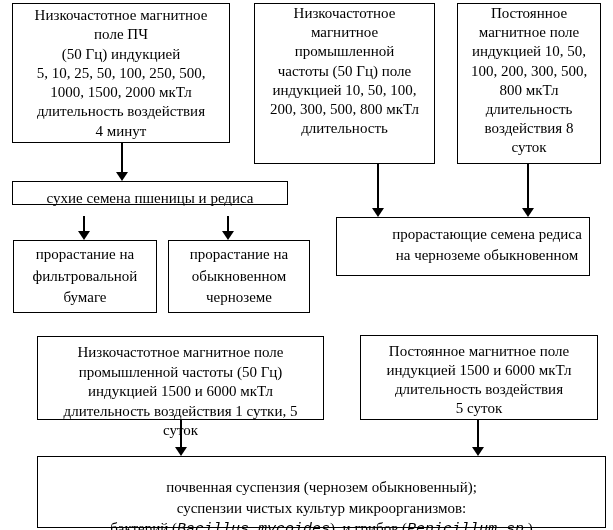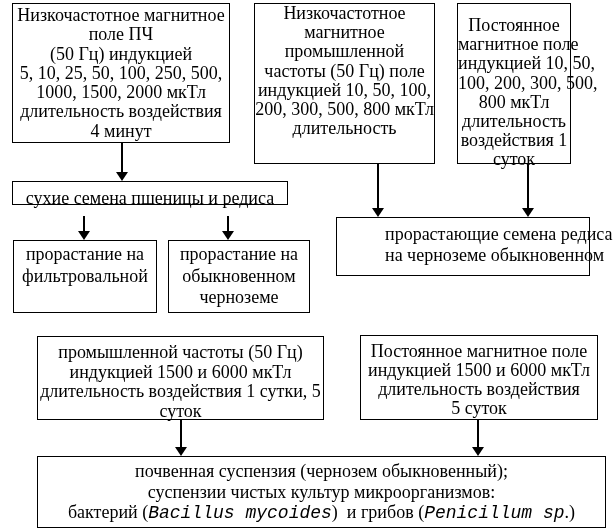--- a/index.html
+++ b/index.html
@@ -15,43 +15,43 @@
     font-family: "Liberation Serif", "DejaVu Serif", serif;
     color: #000000;
     overflow: hidden;
   }
   .box {
     position: absolute;
     box-sizing: border-box;
     border: 1.5px solid #000000;
     background: #ffffff;
     text-align: center;
-    font-size: 18px;
+    font-size: 15px;
     overflow: visible;
   }
   .ln { white-space: nowrap; }
   .it { font-style: italic; font-family: Liberation Mono, monospace; }
 
   
   .box-a { left: 12px;  top: 3px;   width: 218px; height: 140px; padding-top: 2px; line-height: 19.3px; }
   .box-b { left: 254px; top: 3px;   width: 181px; height: 161px; line-height: 19.2px; }
-  .box-c { left: 457px; top: 3px;   width: 114px; height: 161px; padding-top: 12px; line-height: 19.2px; }
+  .box-c { left: 457px; top: 3px;   width: 144px; height: 161px; padding-top: 0; line-height: 19.2px; }
 
   
   .box-d { left: 12px;  top: 181px; width: 276px; height: 24px;  line-height: 32px; }
   .box-e { left: 13px;  top: 240px; width: 144px; height: 73px;  padding-top: 3px; line-height: 21.5px; }
   .box-f { left: 168px; top: 240px; width: 142px; height: 73px;  padding-top: 3px; line-height: 21.5px; }
 
   
   .box-g { left: 336px; top: 217px; width: 254px; height: 59px;  padding-top: 6px; line-height: 21px; padding-left: 48px; }
 
   
   .box-h { left: 37px;  top: 336px; width: 287px; height: 84px;  padding-top: 6px; line-height: 19.5px; }
   .box-i { left: 360px; top: 335px; width: 238px; height: 85px;  padding-top: 6px; line-height: 19px; }
-  .box-j { left: 37px;  top: 456px; width: 569px; height: 72px;  padding-top: 4px; line-height: 20.5px; }
+  .box-j { left: 37px;  top: 456px; width: 569px; height: 72px;  padding-top: 20px; line-height: 20.5px; }
 
   
   .arrow { position: absolute; width: 12px; }
   .arrow .shaft {
     position: absolute;
     left: 5.25px; top: 0; bottom: 7px;
     width: 1.5px;
     background: #000000;
   }
   .arrow .head {
@@ -95,45 +95,47 @@
     <div class="ln">длительность</div>
   </div>
 
   <div class="box box-c">
     <div class="ln">Постоянное</div>
     <div class="ln">магнитное поле</div>
     <div class="ln">индукцией 10, 50,</div>
     <div class="ln">100, 200, 300, 500,</div>
     <div class="ln">800 мкТл</div>
     <div class="ln">длительность</div>
-    <div class="ln">воздействия 1</div>
+    <div class="ln">воздействия 8</div>
     <div class="ln">суток</div>
   </div>
 
   <div class="box box-d">
     <div class="ln">сухие семена пшеницы и редиса</div>
   </div>
 
   <div class="box box-e">
     <div class="ln">прорастание на</div>
     <div class="ln">фильтровальной</div>
+    <div class="ln">бумаге</div>
   </div>
 
   <div class="box box-f">
     <div class="ln">прорастание на</div>
     <div class="ln">обыкновенном</div>
     <div class="ln">черноземе</div>
   </div>
 
   <div class="box box-g">
     <div class="ln">прорастающие семена редиса</div>
     <div class="ln">на черноземе обыкновенном</div>
   </div>
 
   <div class="box box-h">
+    <div class="ln">Низкочастотное магнитное поле</div>
     <div class="ln">промышленной частоты (50 Гц)</div>
     <div class="ln">индукцией 1500 и 6000 мкТл</div>
     <div class="ln">длительность воздействия 1 сутки, 5</div>
     <div class="ln">суток</div>
   </div>
 
   <div class="box box-i">
     <div class="ln">Постоянное магнитное поле</div>
     <div class="ln">индукцией 1500 и 6000 мкТл</div>
     <div class="ln">длительность воздействия</div>

